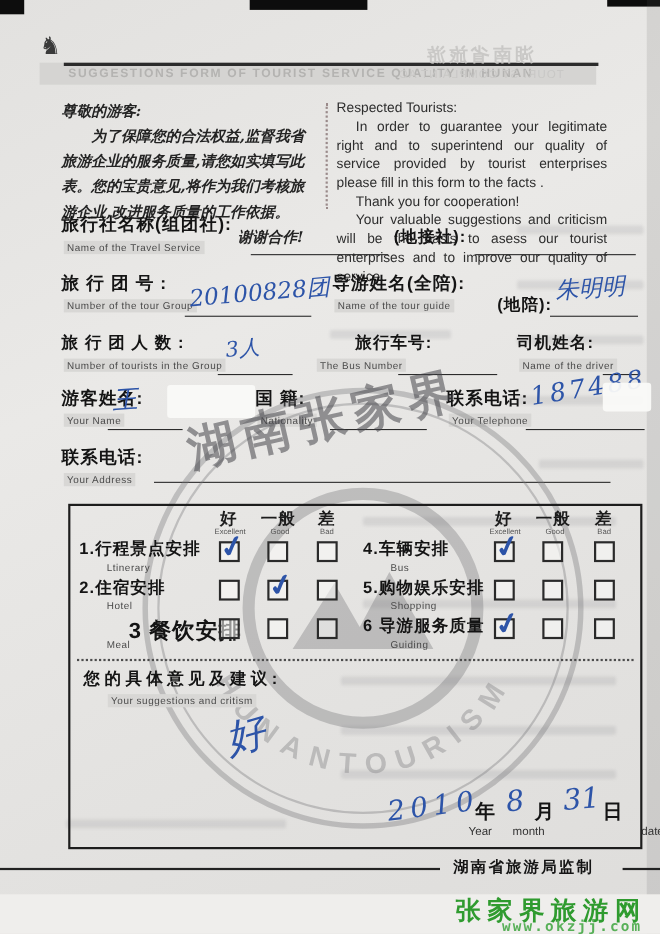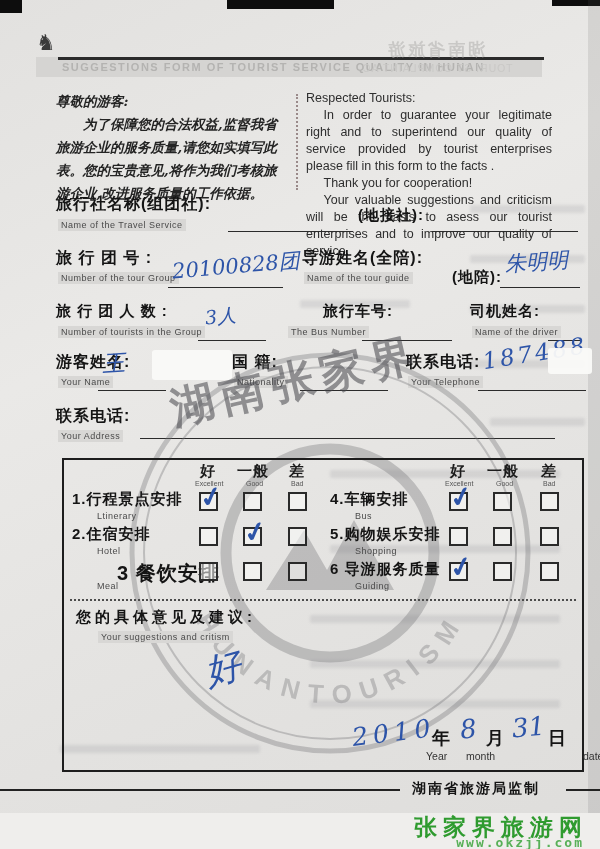--- a/index.html
+++ b/index.html
@@ -78,20 +78,21 @@
   <div class="subtitle-band" style="left:36px;top:57px;width:506px;height:20px;"></div>
   <div class="title-underline" style="left:58px;top:57px;width:486px;"></div>
   <div class="abs subtitle" style="left:62px;top:61px;">SUGGESTIONS FORM OF TOURIST SERVICE QUALITY IN HUNAN</div>
 
   <div class="abs mirror" style="left:385px;top:38px;font-size:17px;font-weight:bold;letter-spacing:3px;">湖南省旅游</div>
   <div class="abs mirror" style="left:362px;top:62px;font-size:10.5px;letter-spacing:1px;">TOURI ST COMPLAINT AC</div>
 
   <div class="abs intro-cn" style="left:56px;top:90px;">
     <span>尊敬的游客:</span>
     <span class="ind">为了保障您的合法权益,监督我省旅游企业的服务质量,请您如实填写此表。您的宝贵意见,将作为我们考核旅游企业,改进服务质量的工作依据。</span>
+    <span class="close">谢谢合作!</span>
   </div>
   <div class="intro-divider" style="left:296px;top:94px;height:96px;"></div>
   <div class="abs intro-en" style="left:306px;top:90px;">
     <span>Respected Tourists:</span>
     <span class="ind">In order to guarantee your legitimate right and to superintend our quality of service provided by tourist enterprises please fill in this form to the facts .</span>
     <span class="ind">Thank you for cooperation!</span>
     <span class="ind">Your valuable suggestions and criticism will be the basis to asess our tourist enterprises and to improve our quality of service.</span>
   </div>
 
   <div class="cnl" style="left:56px;top:194px;font-size:16px;">旅行社名称(组团社):</div>

